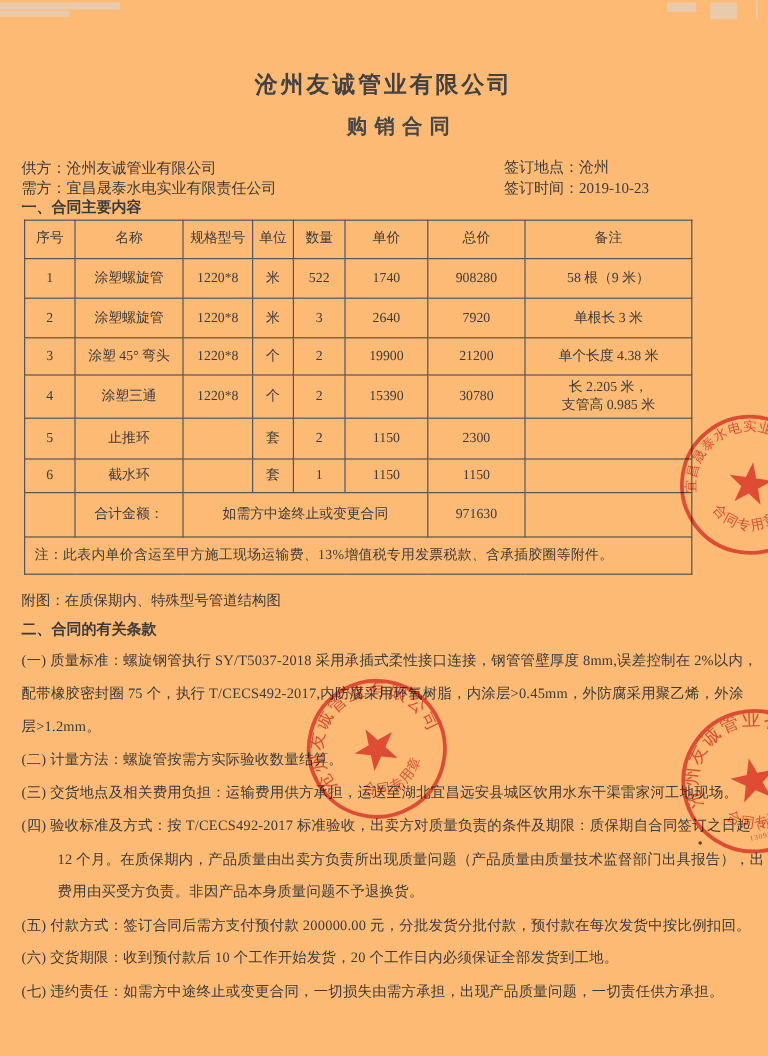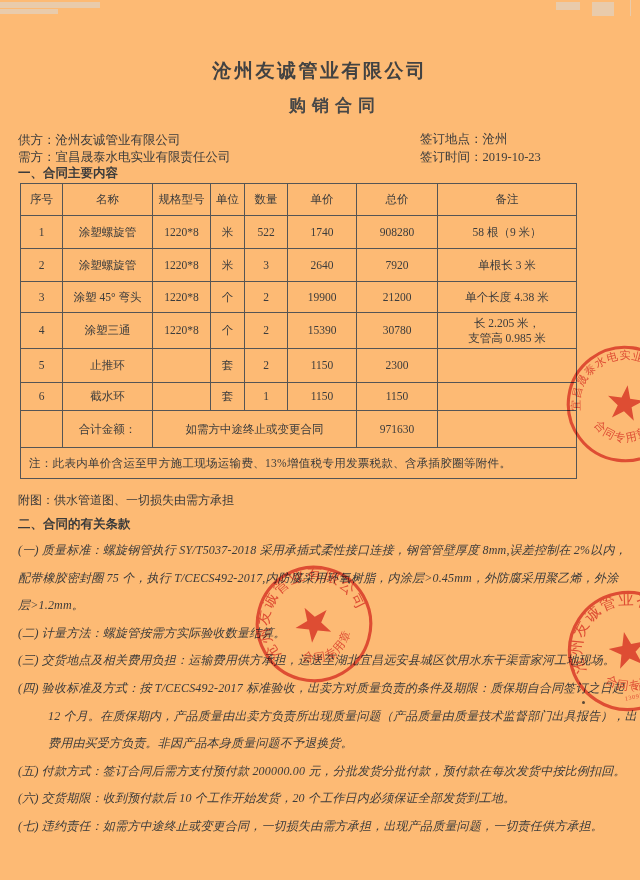--- a/index.html
+++ b/index.html
@@ -30,21 +30,21 @@
   }
   table.items td,table.items th{
     border:1px solid #555;padding:0 2px;text-align:center;vertical-align:middle;
     font-weight:normal;line-height:1.3;overflow:hidden;
   }
   table.items td.remark{white-space:pre-line;}
   table.items td.note-cell{text-align:left;padding:0 8px;font-size:11.5px;letter-spacing:.3px;}
 
   .attach-line{position:absolute;left:18px;top:492px;font-size:12px;white-space:nowrap;}
   .clauses{position:absolute;left:18px;top:537px;width:612px;font-size:12px;color:#3b3b3b;}
-  .cl{height:27.6px;line-height:27.6px;white-space:nowrap;letter-spacing:.2px;font-style:italic;}
+  .cl{height:27.6px;line-height:27.6px;white-space:nowrap;letter-spacing:.2px;}
   .cl.ind{padding-left:30px;}
 
   
   .stamp{position:absolute;mix-blend-mode:multiply;opacity:.82;pointer-events:none;}
   .stamp svg{width:100%;height:100%;display:block;}
   .stamp-ring{fill:none;stroke:#d9484f;stroke-width:5;}
   .stamp-star{fill:#d9484f;}
   .stamp-name{fill:#d9484f;font-family:"Liberation Serif","DejaVu Serif",serif;}
   .stamp-type{fill:#d9484f;font-family:"Liberation Serif","DejaVu Serif",serif;}
   .stamp-num{fill:#d9484f;font-size:13px;}
@@ -164,21 +164,21 @@
         <td colspan="4">如需方中途终止或变更合同</td>
         <td>971630</td>
         <td></td>
       </tr>
       <tr style="height:31px;">
         <td colspan="8" class="note-cell">注：此表内单价含运至甲方施工现场运输费、13%增值税专用发票税款、含承插胶圈等附件。</td>
       </tr>
     </tbody>
   </table>
 
-  <div class="attach-line">附图：供水管道图、一切损失由需方承担</div>
+  <div class="attach-line">附图：在质保期内、特殊型号管道结构图</div>
   <div class="sec-title" style="top:516px;">二、合同的有关条款</div>
 
   <div class="clauses">
     <div class="cl">(一) 质量标准：螺旋钢管执行 SY/T5037-2018 采用承插式柔性接口连接，钢管管壁厚度 8mm,误差控制在 2%以内，</div>
     <div class="cl">配带橡胶密封圈 75 个，执行 T/CECS492-2017,内防腐采用环氧树脂，内涂层&gt;0.45mm，外防腐采用聚乙烯，外涂</div>
     <div class="cl">层&gt;1.2mm。</div>
     <div class="cl">(二) 计量方法：螺旋管按需方实际验收数量结算。</div>
     <div class="cl">(三) 交货地点及相关费用负担：运输费用供方承担，运送至湖北宜昌远安县城区饮用水东干渠雷家河工地现场。</div>
     <div class="cl">(四) 验收标准及方式：按 T/CECS492-2017 标准验收，出卖方对质量负责的条件及期限：质保期自合同签订之日起</div>
     <div class="cl ind">12 个月。在质保期内，产品质量由出卖方负责所出现质量问题（产品质量由质量技术监督部门出具报告），出</div>

